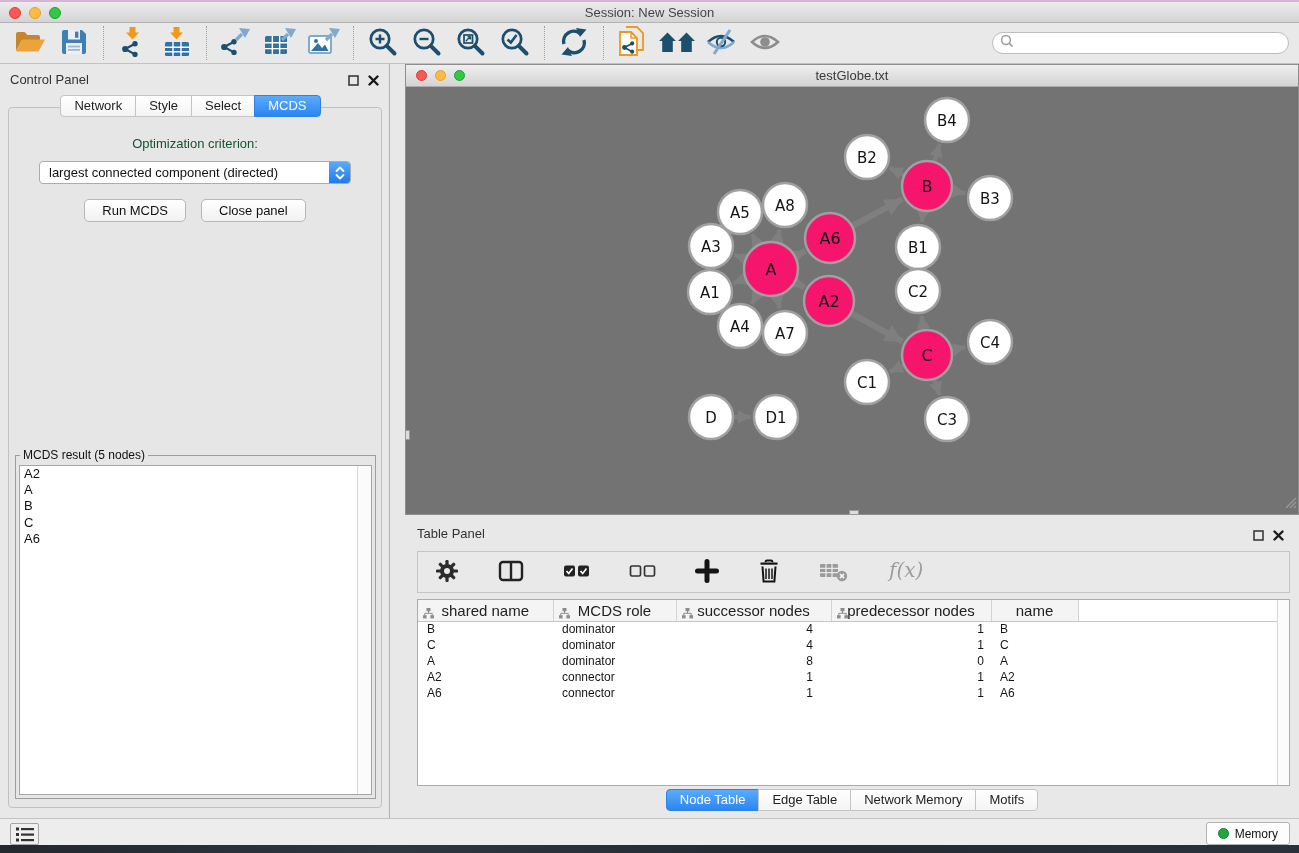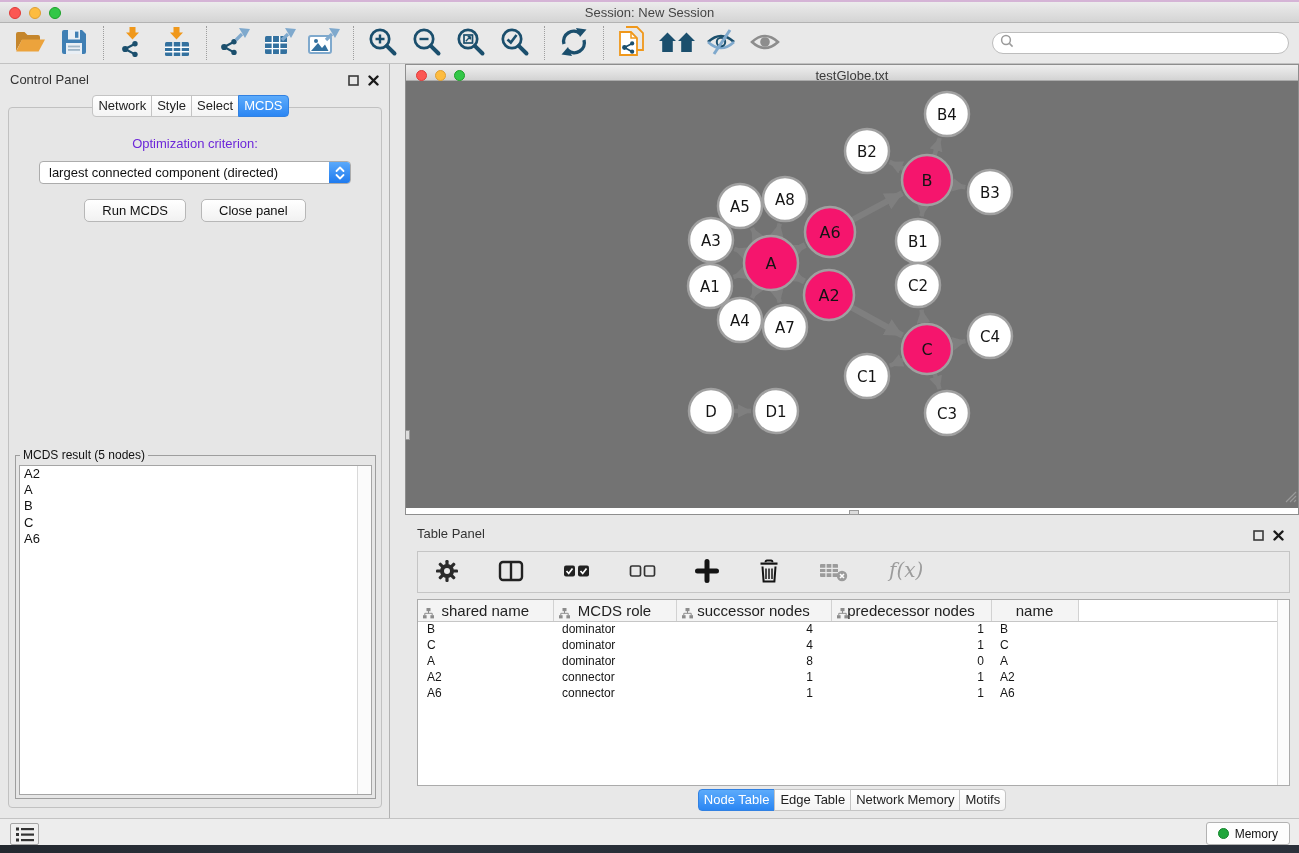--- a/index.html
+++ b/index.html
@@ -25,48 +25,48 @@
   .search-field { margin-left:auto; width:297px; height:22px; background:#fff; border:1px solid #BDBDBD;
     border-radius:12px; display:flex; align-items:center; padding-left:7px; margin-right:2px; }
   .search-field input { border:none; outline:none; flex:1; font-size:12px; background:transparent; margin-left:4px; }
 
   
   .control-panel { position:absolute; left:0; top:64px; width:390px; bottom:35px; background:#E8E8E8; border-right:1px solid #B2B2B2; }
   .panel-head { position:relative; height:28px; }
   .panel-head .panel-title { position:absolute; left:10px; top:8px; font-size:13px; color:#333; }
   .panel-head .head-icons { position:absolute; right:10px; top:8px; display:flex; gap:9px; align-items:center; }
   .cp-tabs { position:absolute; top:31px; left:0; right:8px; display:flex; justify-content:center; z-index:3; }
-  .seg { height:22px; line-height:20px; padding:0 5px; font-size:13px; color:#222; background:linear-gradient(#FFFFFF,#F4F4F4);
+  .seg { height:22px; line-height:20px; padding:0 13px; font-size:13px; color:#222; background:linear-gradient(#FFFFFF,#F4F4F4);
     border:1px solid #C4C4C4; margin-left:-1px; cursor:default; }
   .seg:first-child { border-radius:4px 0 0 4px; margin-left:0; }
   .seg:last-child { border-radius:0 4px 4px 0; }
   .seg.active { background:linear-gradient(#5CABFB,#2B86F3); border-color:#3181E2; color:#fff; }
   .cp-box { position:absolute; top:43px; left:8px; right:7px; bottom:10px; background:#E6E6E6;
     border:1px solid #C1C1C1; border-radius:4px; }
-  .opt-label { margin-top:28px; text-align:center; font-size:13px; color:#6d28d9; }
+  .opt-label { margin-top:28px; text-align:center; font-size:13px; color:#14532d; }
   .cp-select { position:relative; width:312px; height:23px; margin:10px auto 0; background:#fff;
     border:1px solid #ACACAC; border-radius:4px; font-size:13px; color:#111; }
   .cp-select .sel-value { display:block; line-height:21px; padding-left:9px; }
   .cp-select .sel-stepper { position:absolute; right:0; top:0; width:21px; height:21px; border-radius:0 3px 3px 0;
     background:linear-gradient(#5AA9FB,#1F7BEF); display:flex; align-items:center; justify-content:center; }
   .btn-row { display:flex; justify-content:center; gap:15px; margin-top:15px; }
   .mac-btn { height:23px; padding:0 17px; font-size:13px; color:#111; background:linear-gradient(#FFFFFF,#F1F1F1);
     border:1px solid #B7B7B7; border-radius:5px; cursor:default; }
   .result-fieldset { position:absolute; left:6px; right:5px; top:340px; bottom:8px;
     border:1px solid #9E9E9E; padding:3px; }
   .result-fieldset legend { font-size:12px; color:#111; padding:0 3px; margin-left:1px; }
   .result-list { position:relative; width:100%; height:100%; background:#fff; border:1px solid #A5A5A5;
     font-size:13px; color:#111; overflow:hidden; }
   .result-list .li { line-height:16.2px; padding-left:4px; }
   .v-scroll { position:absolute; top:0; right:0; bottom:0; width:14px; background:#FBFBFB; border-left:1px solid #D9D9D9; }
 
   
   .net-window { position:absolute; left:405px; top:64px; width:894px; height:451px;
     border:1px solid #8E8E8E; background:#fff; }
-  .net-titlebar { position:relative; height:16px; background:linear-gradient(#EFEFEF,#D3D3D3); border-bottom:1px solid #ABABAB; }
+  .net-titlebar { position:relative; height:22px; background:linear-gradient(#EFEFEF,#D3D3D3); border-bottom:1px solid #ABABAB; }
   .net-titlebar .lights { top:5px; left:10px; }
   .net-titlebar .light { width:11px; height:11px; }
   .net-titlebar .title-text { text-align:center; line-height:21px; font-size:13px; color:#3A3A3A; }
   .net-canvas { position:relative; width:892px; height:427px; background:#737373; }
   .grip { position:absolute; right:1px; bottom:1px; }
   .nub-left { position:absolute; left:-1px; top:365px; width:5px; height:10px; background:#DCDCDC; border:1px solid #9A9A9A; }
   .nub-bottom { position:absolute; left:443px; bottom:-1px; width:10px; height:5px; background:#DCDCDC; border:1px solid #9A9A9A; }
 
   
   .table-panel { position:absolute; left:405px; top:520px; width:894px; height:292px; background:#E8E8E8; }

